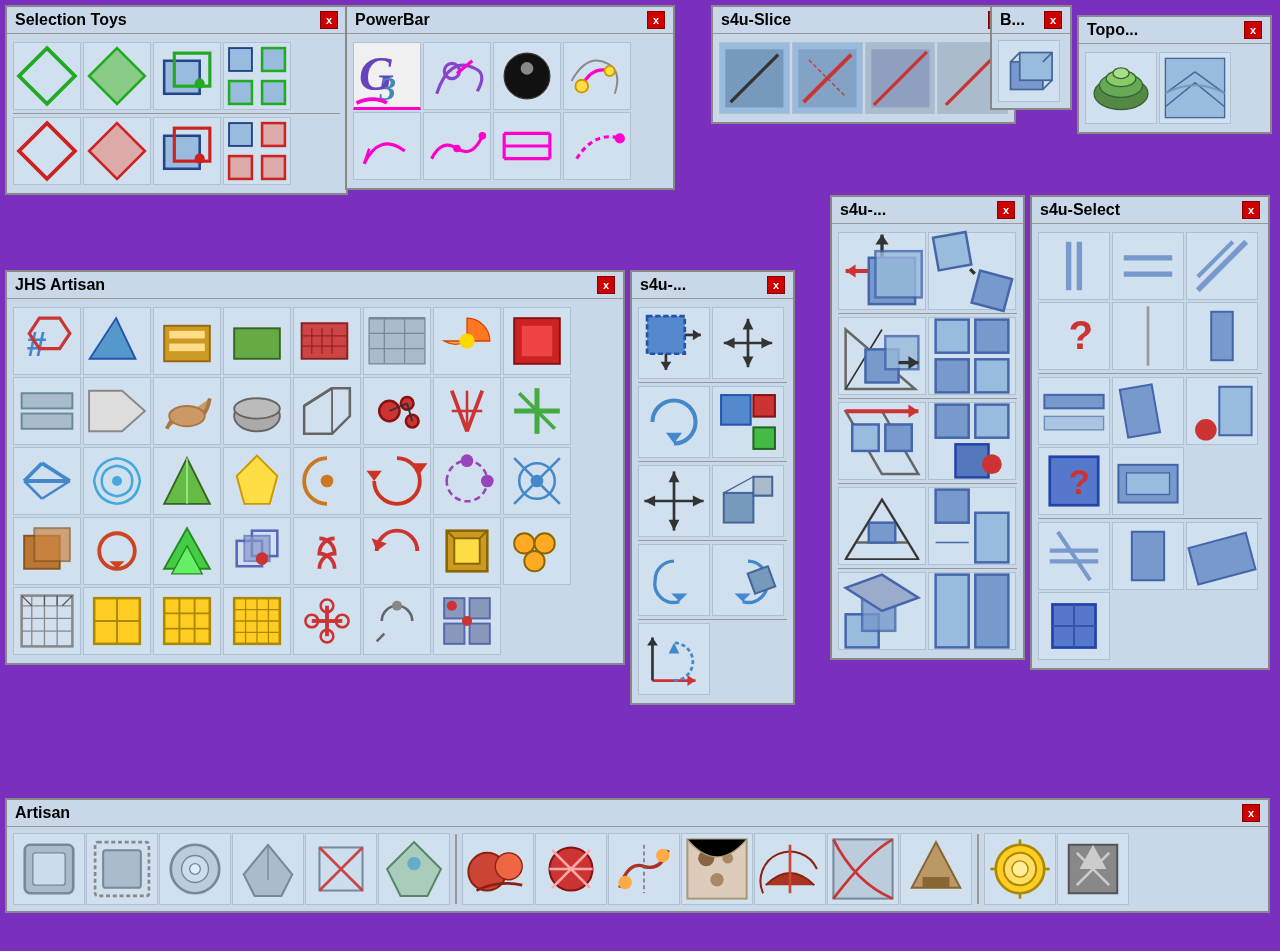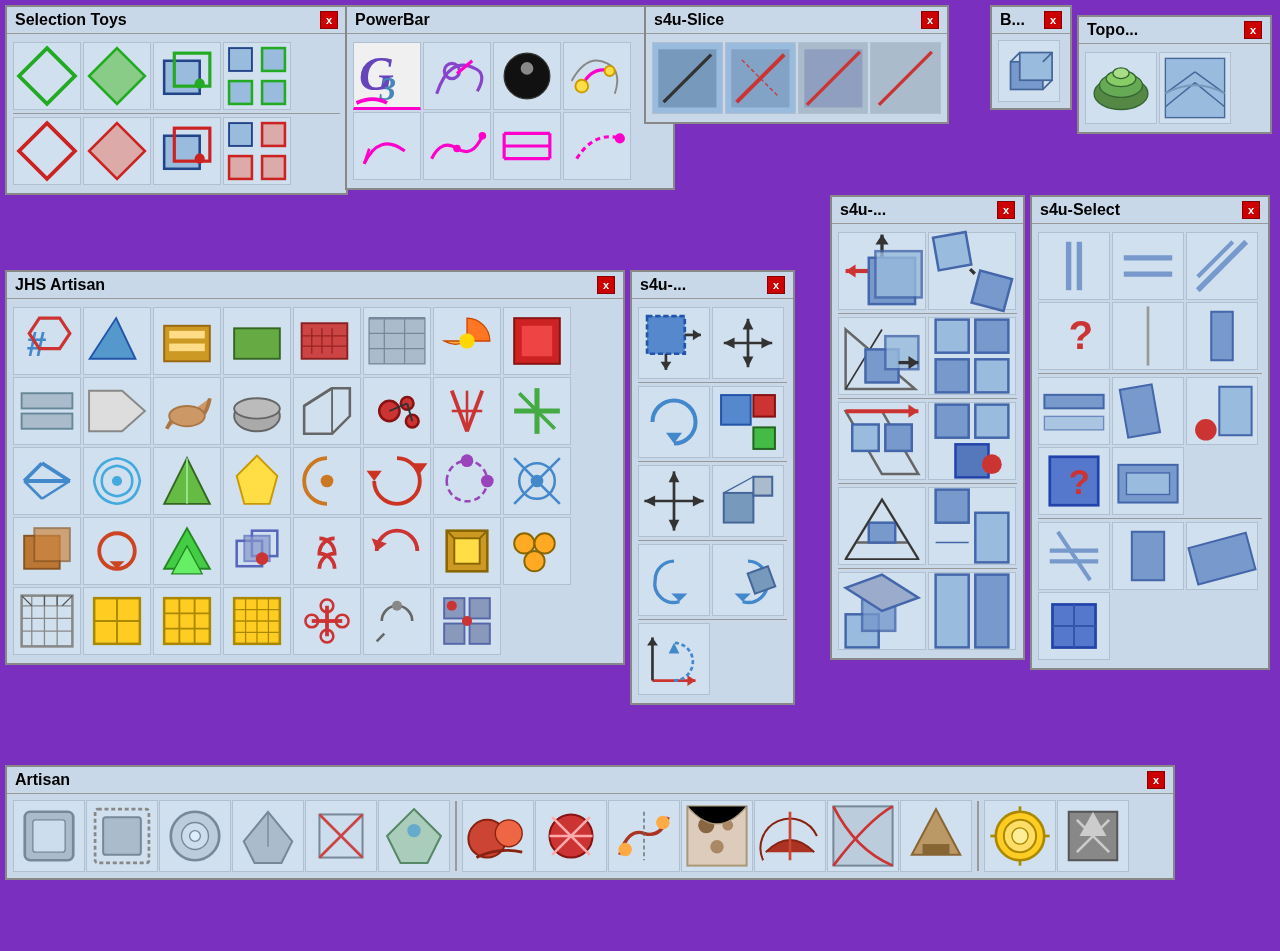--- a/index.html
+++ b/index.html
@@ -63,21 +63,21 @@
 
     
     #panel-curvizard {
       left: 345px;
       top: 5px;
       width: 330px;
     }
 
     
     #panel-slice {
-      left: 644px;
+      left: 711px;
       top: 5px;
       width: 305px;
     }
 
     
     #panel-b {
       left: 990px;
       top: 5px;
       width: 82px;
     }
@@ -113,22 +113,22 @@
     
     #panel-s4u-select {
       left: 1030px;
       top: 195px;
       width: 240px;
     }
 
     
     #panel-artisan {
       left: 5px;
-      top: 765px;
-      width: 1170px;
+      top: 798px;
+      width: 1265px;
     }
 
     .row-icons {
       display: flex;
       flex-direction: row;
       gap: 2px;
       margin: 2px 0;
     }
 
     .icon-box {

